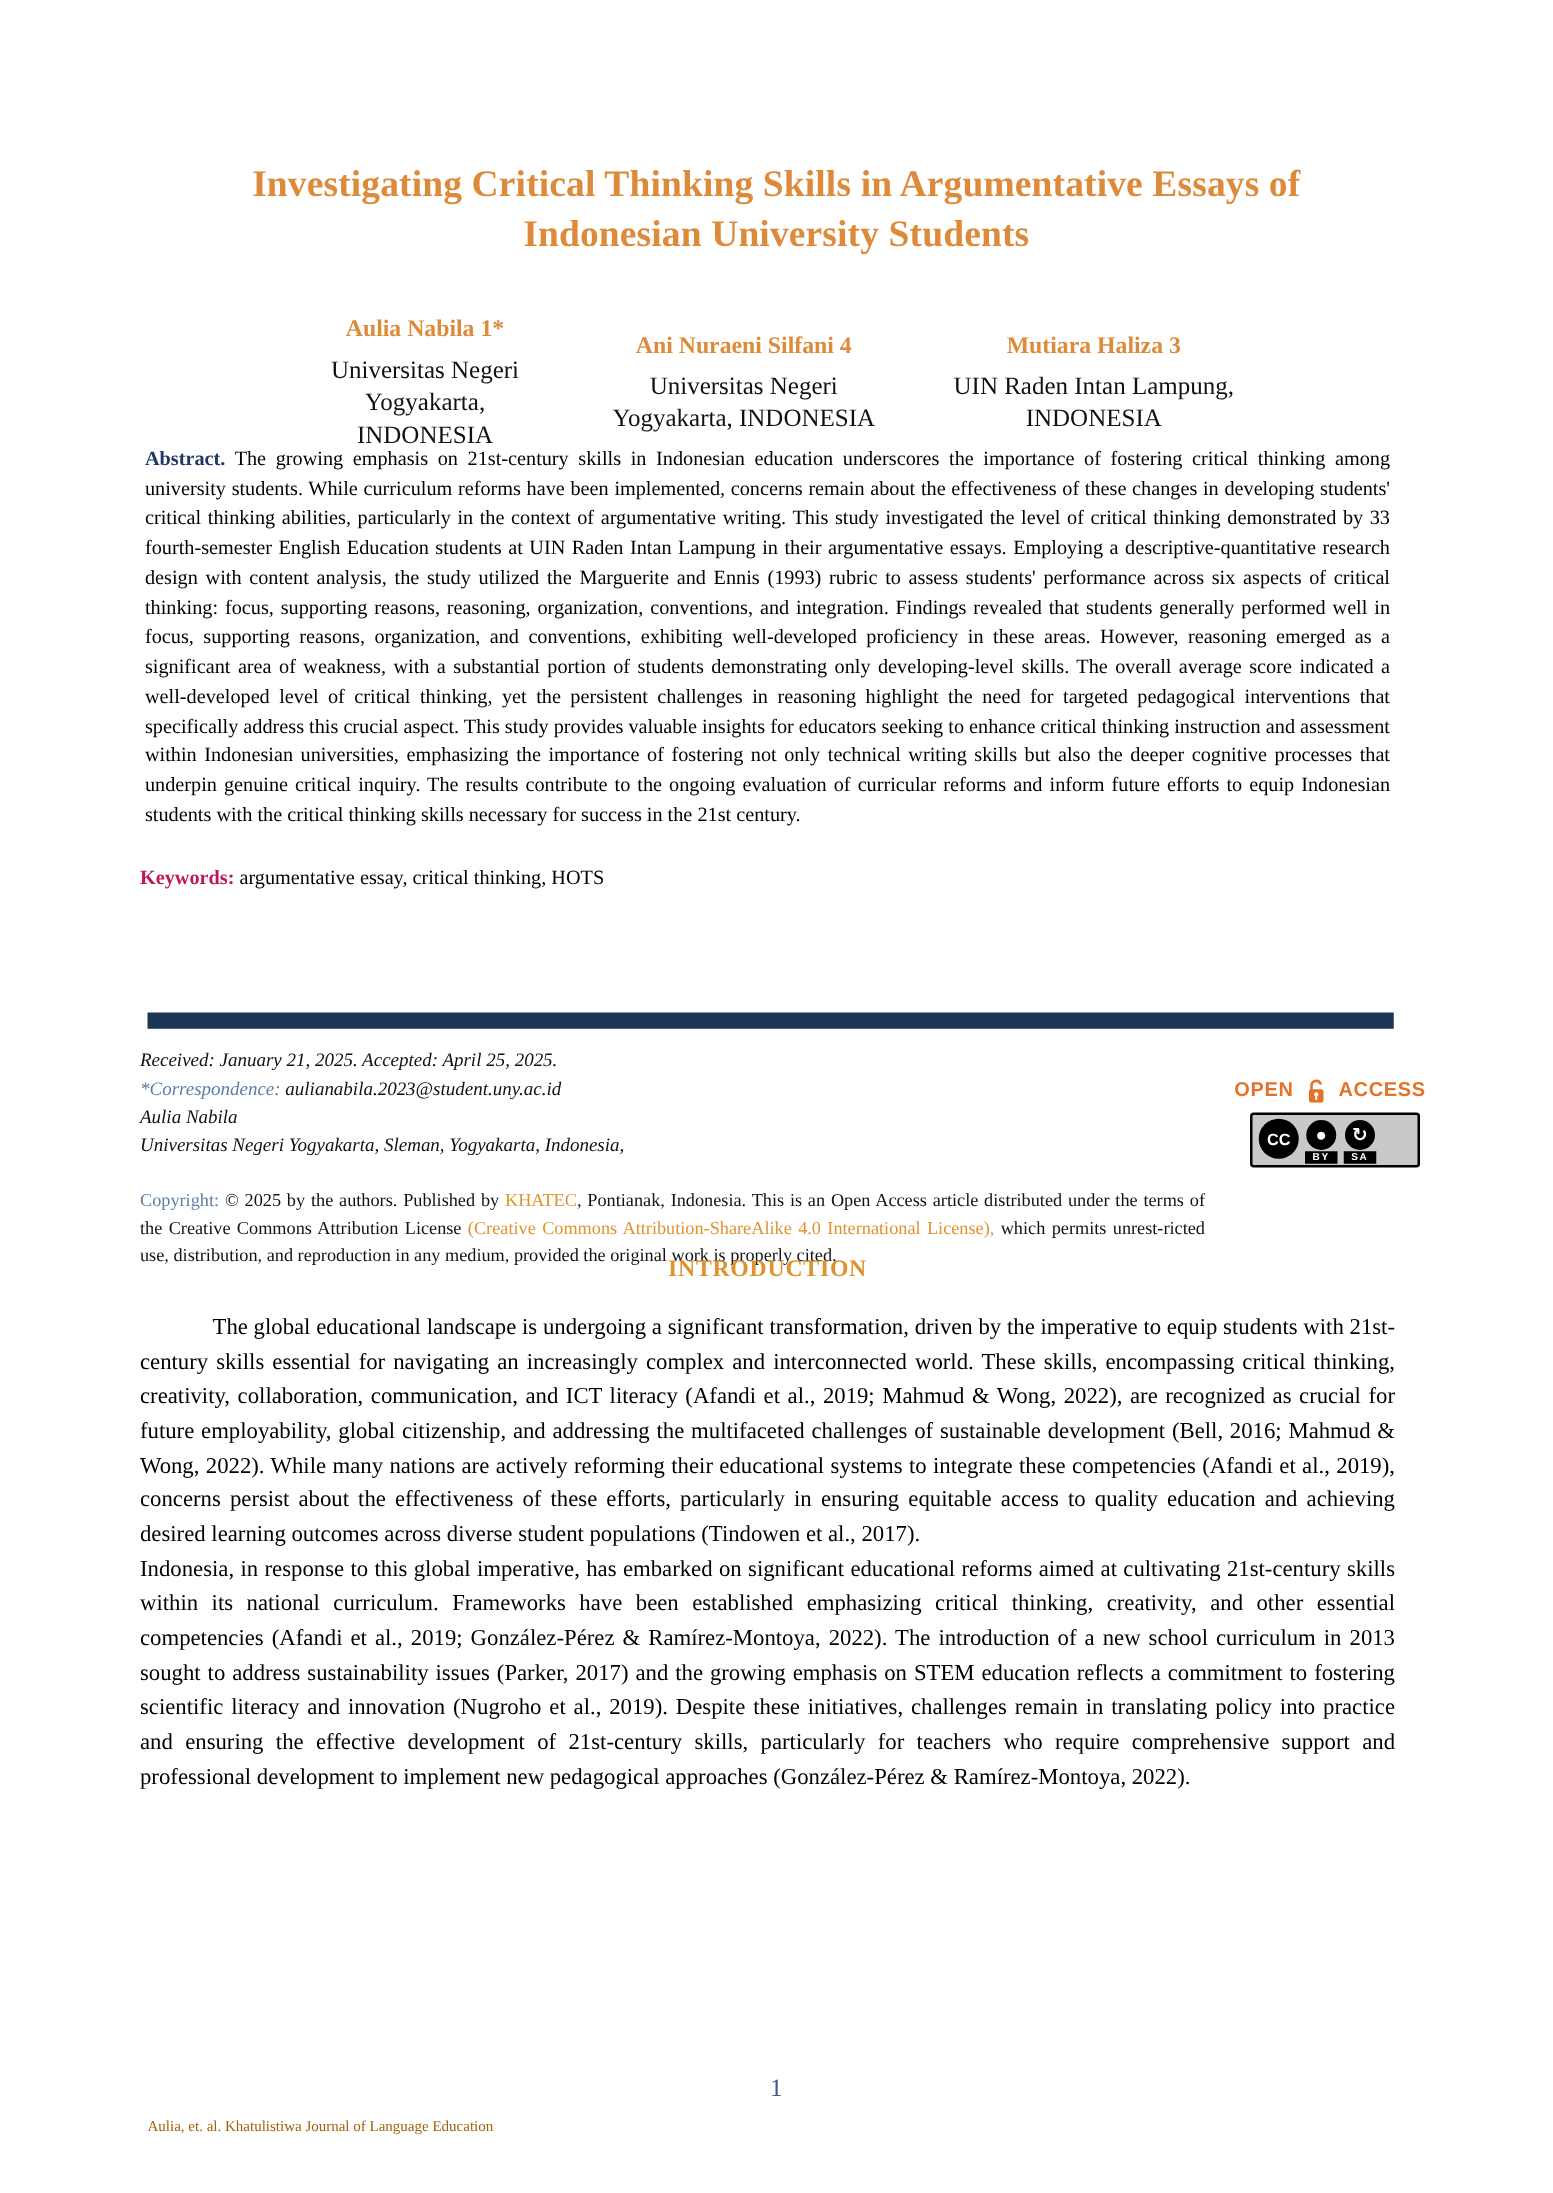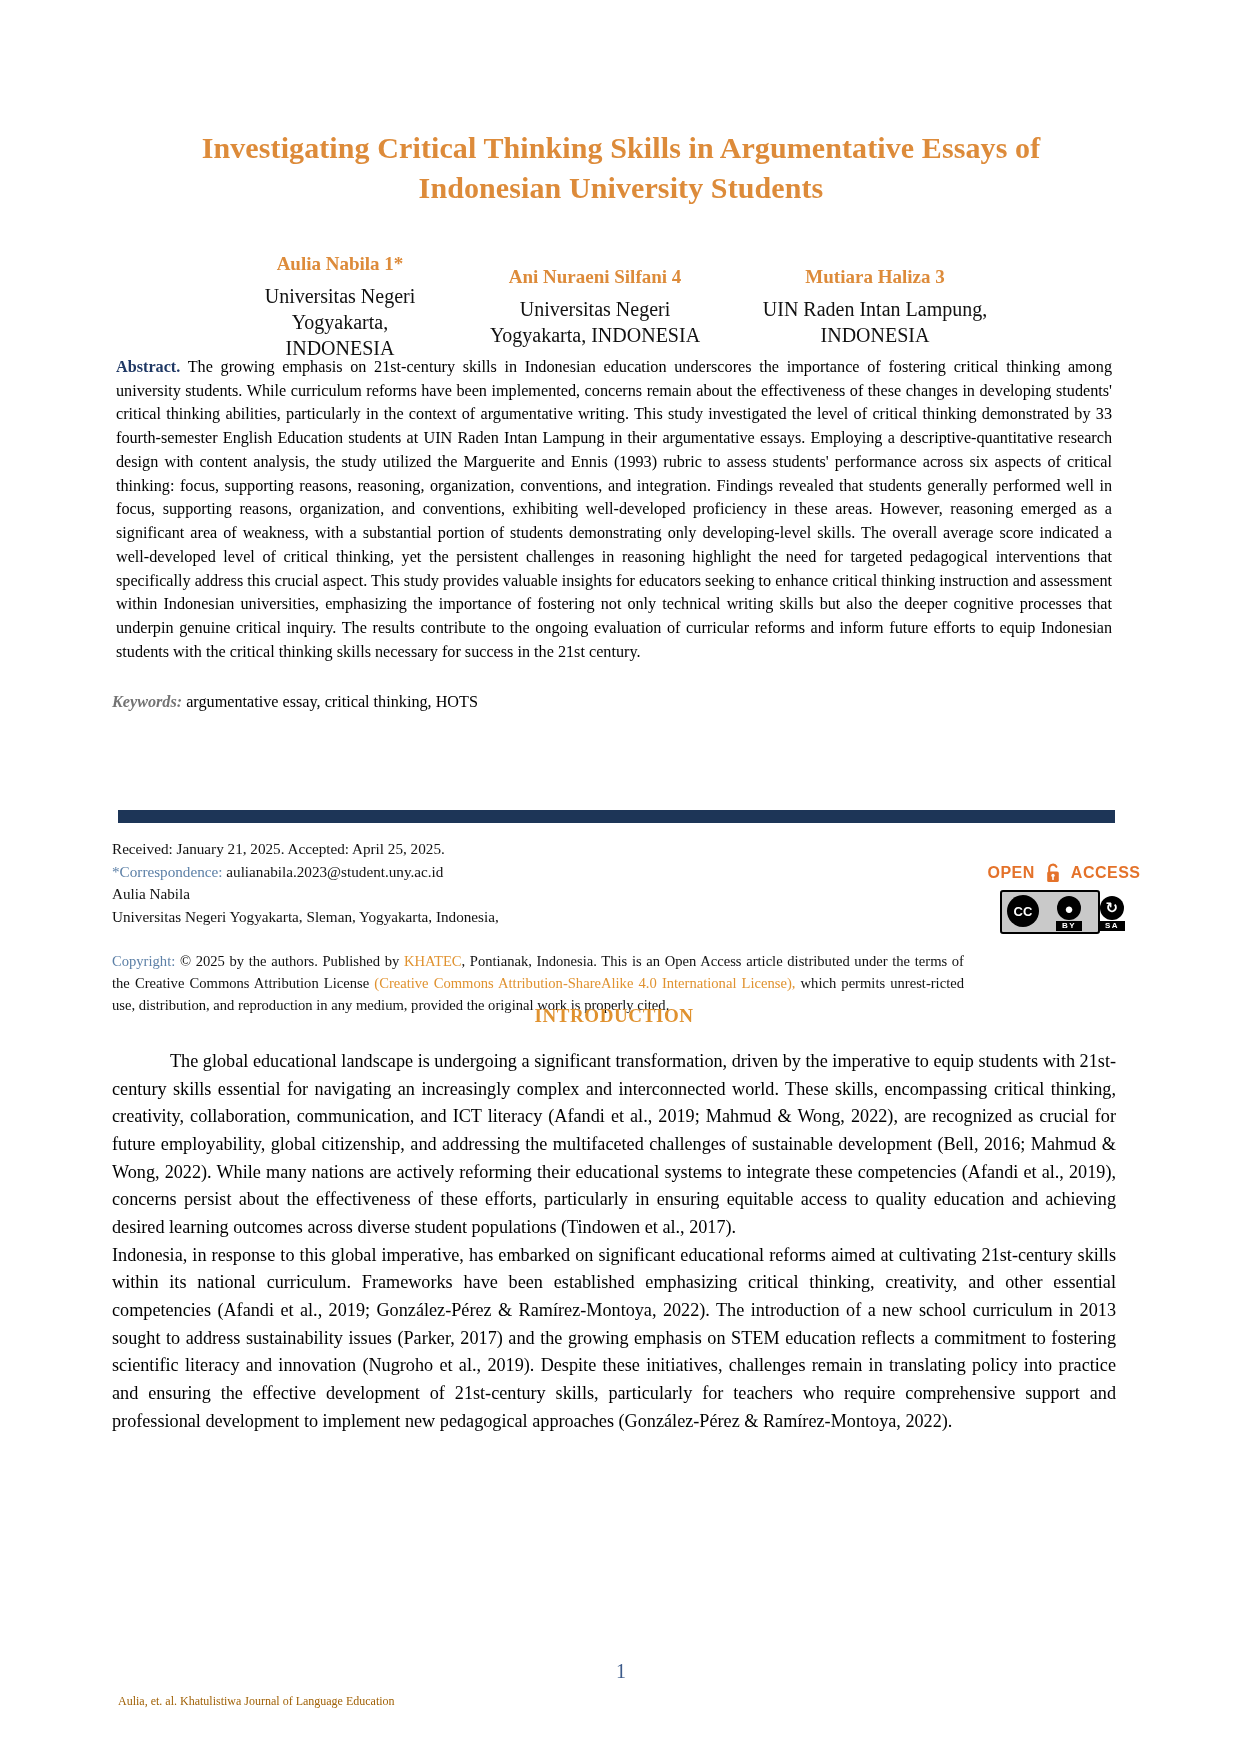--- a/index.html
+++ b/index.html
@@ -90,22 +90,21 @@
     font-weight: bold;
     color: #1F3864;
   }
   .keywords-line {
     margin-top: 26px;
     font-size: 16.2px;
     line-height: 1.45;
   }
   .keywords-label {
     font-weight: bold;
-    color: #737373;
-    font-style: italic;
+    color: #be185d;
   }
 
   
   .navy-rule {
     position: absolute;
     left: 118px;
     top: 810px;
     width: 997px;
     height: 13px;
     background: #1D3557;
@@ -115,20 +114,21 @@
   .meta-block {
     position: absolute;
     left: 112px;
     top: 838px;
     width: 860px;
   }
   .meta-line {
     font-size: 15.2px;
     line-height: 1.48;
     color: #111111;
+    font-style: italic;
   }
   .corr-label { color: #5B7FA6; }
   .copyright-para {
     margin-top: 22px;
     font-size: 14.6px;
     line-height: 1.52;
     text-align: justify;
     color: #111111;
     width: 852px;
   }
@@ -155,30 +155,30 @@
     height: 22px;
   }
   .oa-lock {
     position: relative;
     width: 14px;
     height: 20px;
     display: inline-block;
   }
   .cc-box {
     margin-top: 6px;
-    width: 100px;
+    width: 136px;
     height: 44px;
     background: #c9c9c9;
     border: 2px solid #000000;
     border-radius: 3px;
     display: flex;
     align-items: flex-start;
     padding: 3px 5px 0 5px;
     box-sizing: border-box;
-    gap: 17px;
+    gap: 5px;
     text-align: right;
   }
   .cc-circle {
     border-radius: 50%;
     background: #000000;
     color: #ffffff;
     display: flex;
     align-items: center;
     justify-content: center;
     font-family: "Liberation Sans", "DejaVu Sans", sans-serif;

